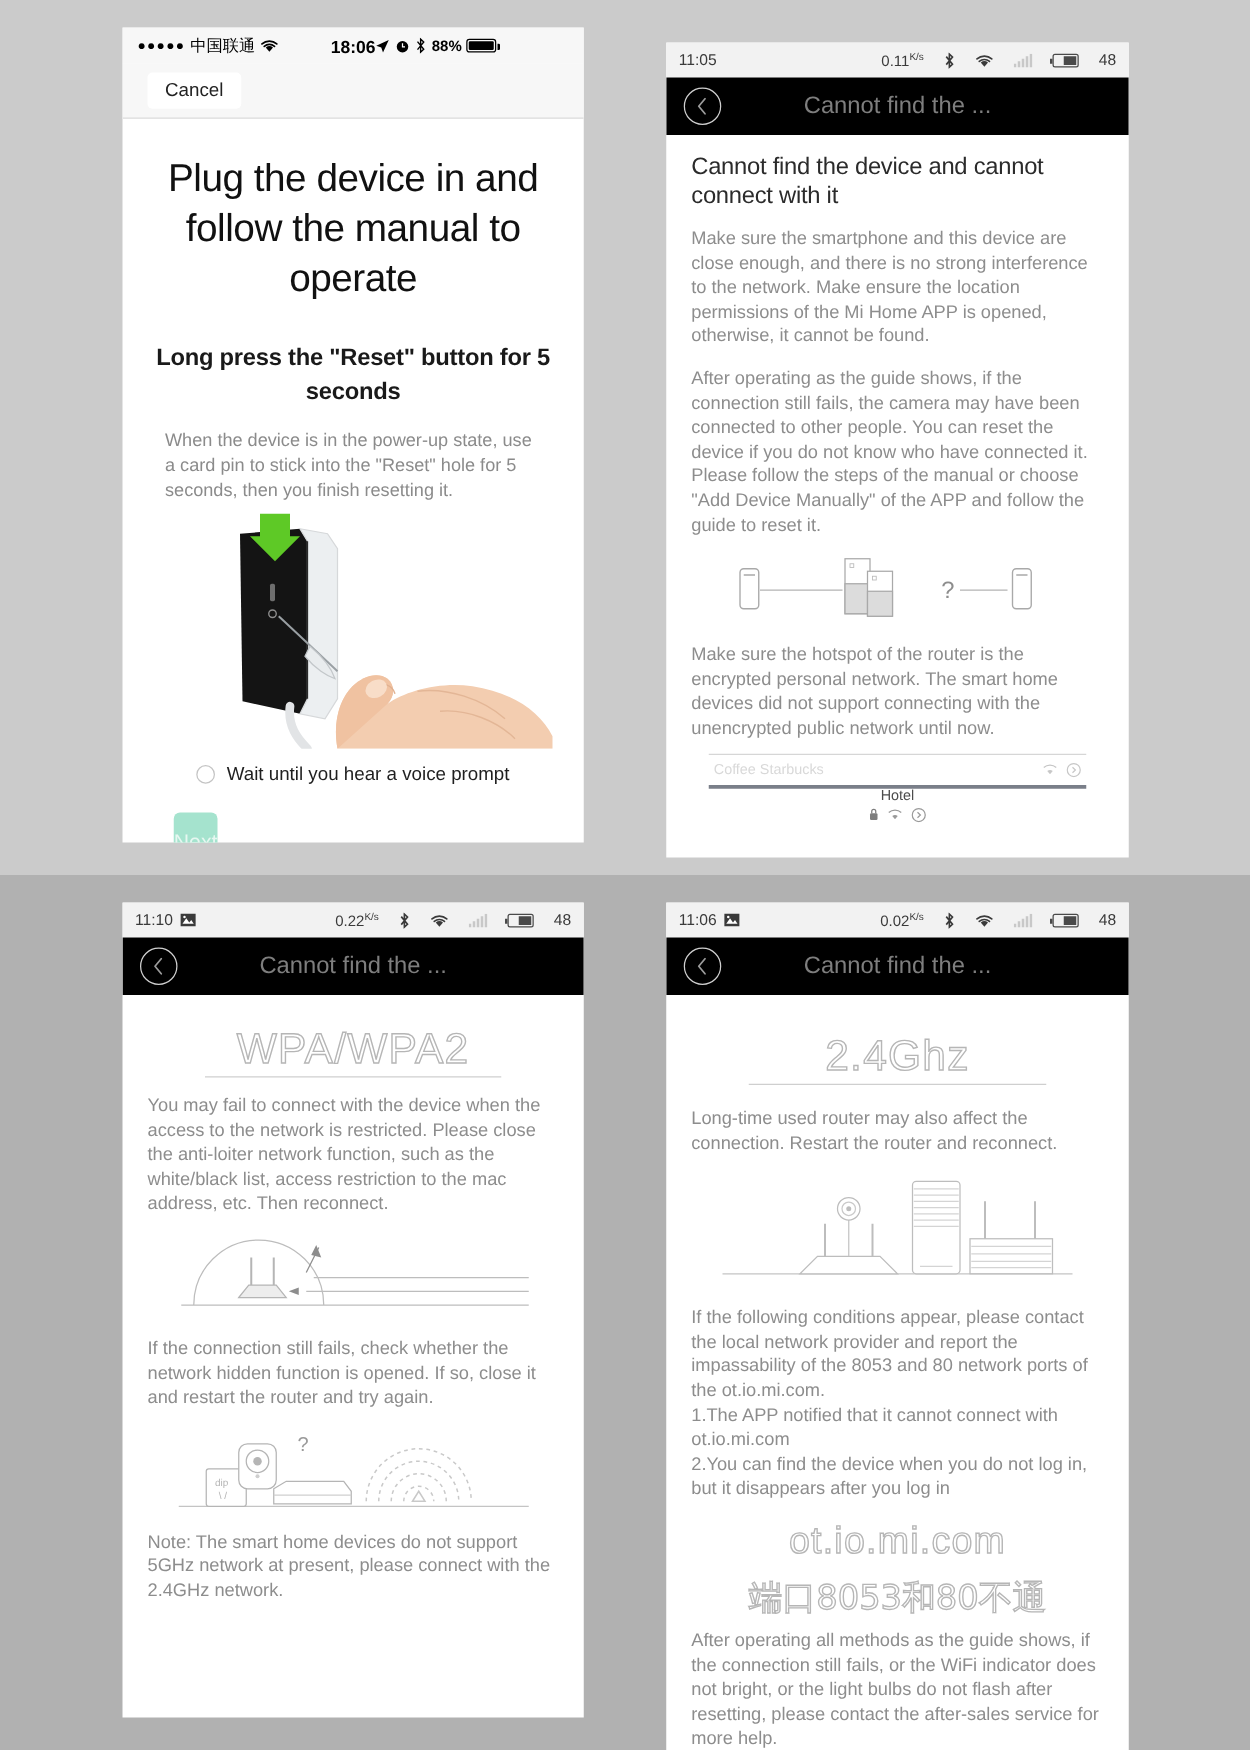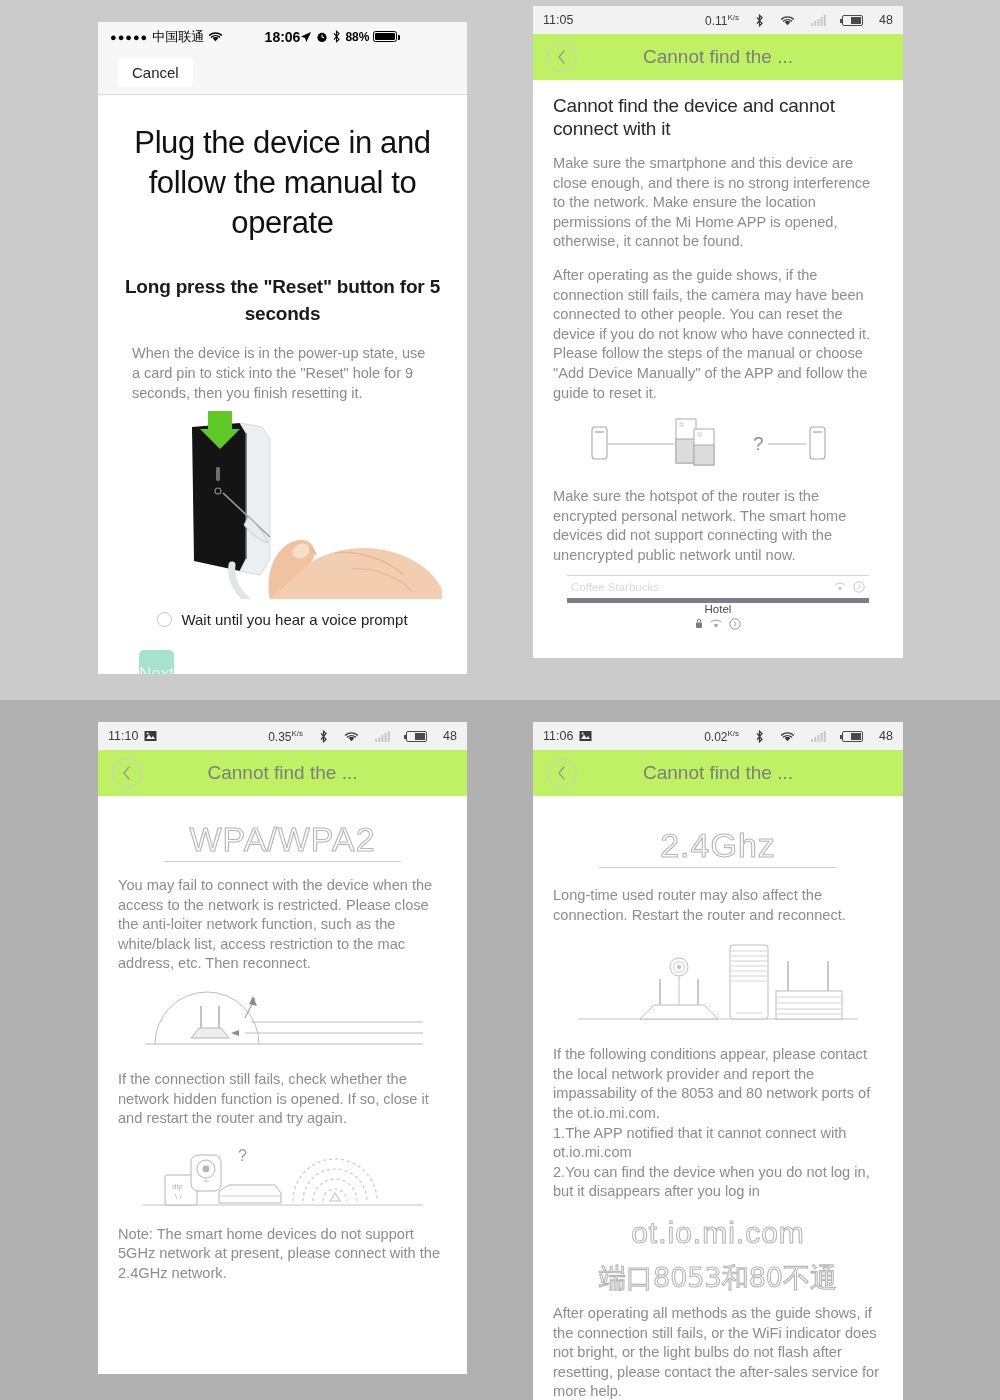--- a/index.html
+++ b/index.html
@@ -12,21 +12,21 @@
   }
   .bg-top { position:absolute; left:0; top:0; width:1000px; height:700px; background:#cbcbcb; }
   .bg-bottom { position:absolute; left:0; top:700px; width:1000px; height:700px; background:#b1b1b1; }
 
   .phone {
     position:absolute;
     background:#ffffff;
     overflow:hidden;
   }
   #panel1 { left:98px;  top:22px;   width:369px; height:652px; }
-  #panel2 { left:533px; top:6px;   width:370px; height:652px; }
+  #panel2 { left:533px; top:34px;   width:370px; height:652px; }
   #panel3 { left:98px;  top:722px;  width:369px; height:652px; }
   #panel4 { left:533px; top:722px;  width:370px; height:788px; }
 
   
   .ios-status {
     height:29px; background:#f7f7f7; display:flex; align-items:center;
     padding:0 12px; font-size:13px; font-weight:bold; color:#000;
   }
   .ios-left { display:flex; align-items:center; gap:4px; flex:1; }
   .dots { letter-spacing:1px; font-size:11px; }
@@ -91,21 +91,21 @@
   .a-batt {
     width:21px; height:11px; border:1.3px solid #4a4a4a; border-radius:2px;
     position:relative; display:inline-block;
   }
   .a-batt::before{
     content:""; position:absolute; left:-3px; top:3.5px; width:2px; height:4px; background:#4a4a4a;
   }
   .a-batt-fill{ position:absolute; right:1px; top:1px; bottom:1px; width:55%; background:#4a4a4a; }
 
   .and-navbar {
-    height:46px; background:#bef264; display:flex; align-items:center; padding:0 14px;
+    height:46px; background:#000000; display:flex; align-items:center; padding:0 14px;
     position:relative;
   }
   .back-circle {
     width:30px; height:30px; border-radius:50%; border:1.3px solid #cfcfcf;
     display:flex; align-items:center; justify-content:center; cursor:pointer;
   }
   .and-title {
     position:absolute; left:0; right:0; text-align:center;
     font-size:19px; color:#7e7e7e; font-weight:normal; pointer-events:none;
   }
@@ -130,21 +130,21 @@
   .ot-rule { height:1px; background:#cfcfcf; margin:0 auto; width:72%; }
   .outline-cn {
     text-align:center; font-size:27px; color:transparent;
     -webkit-text-stroke:1.1px #b6b6b6; margin-top:-4px;
     font-family:"DejaVu Sans", sans-serif;
   }
 
   .wifi-list { margin:4px 14px 0 14px; border-top:1px solid #d6d6d6; }
   .wifi-row {
     display:flex; align-items:center; height:27px;
-    border-bottom:5px solid #0f172a; font-size:11.5px; color:#4c4c4c;
+    border-bottom:3px solid #0f172a; font-size:11.5px; color:#4c4c4c;
     padding:0 4px;
   }
   .wifi-row .nm { flex:1; }
   .wifi-row .ic { display:flex; align-items:center; gap:7px; color:#9a9a9a; }
   .wifi-row.faded { color:#b9b9b9; opacity:.55; }
 
   .illus { display:flex; justify-content:center; align-items:center; }
   svg { display:block; }
 </style>
 </head>
@@ -192,21 +192,21 @@
     </div>
   </div>
 
   <div class="ios-navbar">
     <button class="cancel-btn">Cancel</button>
   </div>
 
   <div class="p1-body">
     <div class="p1-title">Plug the device in and follow the manual to operate</div>
     <div class="p1-sub">Long press the "Reset" button for 5 seconds</div>
-    <div class="p1-desc">When the device is in the power-up state, use a card pin to stick into the "Reset" hole for 9 seconds, then you finish resetting it.</div>
+    <div class="p1-desc">When the device is in the power-up state, use a card pin to stick into the "Reset" hole for 5 seconds, then you finish resetting it.</div>
 
     <div class="p1-illus">
       <svg width="325" height="190" viewBox="0 0 325 190">
 
         <path d="M72 18 L120 14 L126 24 L126 150 L120 162 L74 152 Z" fill="#141414"></path>
 
         <path d="M120 14 L142 18 L150 30 L150 150 L140 166 L120 162 L126 150 L126 24 Z" fill="#eceff1" stroke="#d6d8da" stroke-width="1"></path>
         <path d="M126 24 L126 150" stroke="#2a2a2a" stroke-width="1"></path>
 
         <rect x="96" y="58" width="4" height="14" rx="1.4" fill="#6e6e6e"></rect>
@@ -363,21 +363,21 @@
       <span>11:10</span>
       <span>
         <svg width="13" height="12" viewBox="0 0 13 12">
             <rect x="0.5" y="1" width="12" height="10" fill="#3a3a3a"></rect>
             <path d="M2 9 L5 4.5 L7.4 8 L9 6 L11 9 Z" fill="#fff"></path>
             <circle cx="3.6" cy="3.6" r="1" fill="#fff"></circle>
           </svg>
       </span>
     </div>
     <div class="and-right">
-      <span class="kbs"><span>0.35</span><sup>K/s</sup></span>
+      <span class="kbs"><span>0.22</span><sup>K/s</sup></span>
       <span>
         <svg width="9" height="13" viewBox="0 0 9 13">
             <path d="M2 3.3 L7 9.4 L4.5 11.7 V1.3 L7 3.6 L2 9.7" stroke="#3a3a3a" stroke-width="1.3" fill="none"></path>
           </svg>
       </span>
       <span>
         <svg width="15" height="11" viewBox="0 0 15 11">
             <path d="M7.5 10.3 L4.6 6.9 a4.6 4.6 0 0 1 5.8 0 Z" fill="#3a3a3a"></path>
             <path d="M1.6 4.1 a9 9 0 0 1 11.8 0" stroke="#3a3a3a" stroke-width="1.4" fill="none" stroke-linecap="round"></path>
             <path d="M3.4 6.1 a6.3 6.3 0 0 1 8.2 0" stroke="#3a3a3a" stroke-width="1.3" fill="none" stroke-linecap="round"></path>

